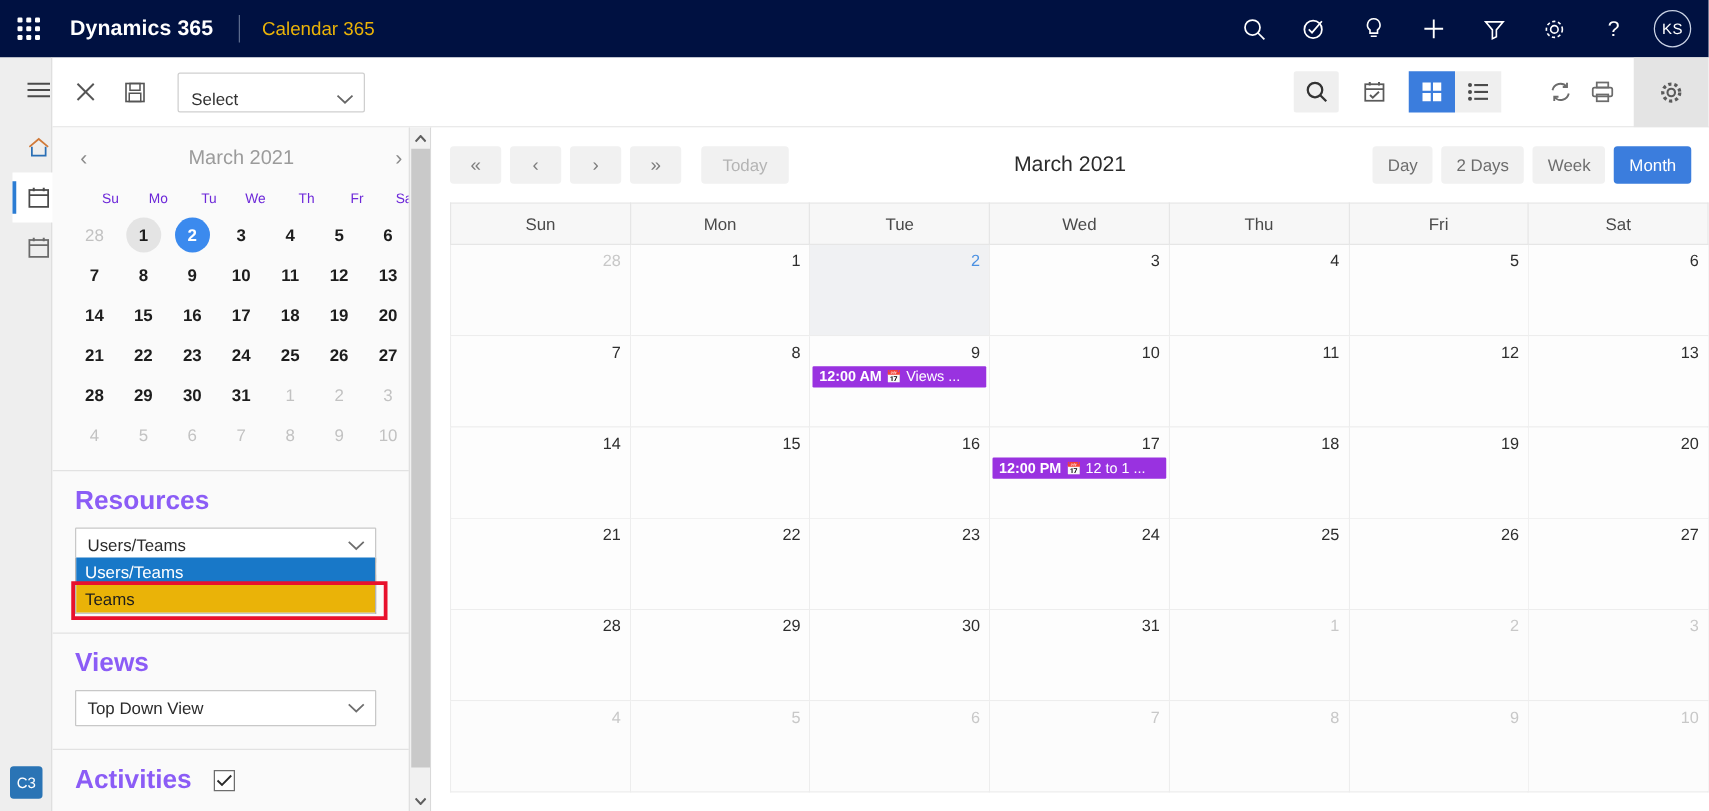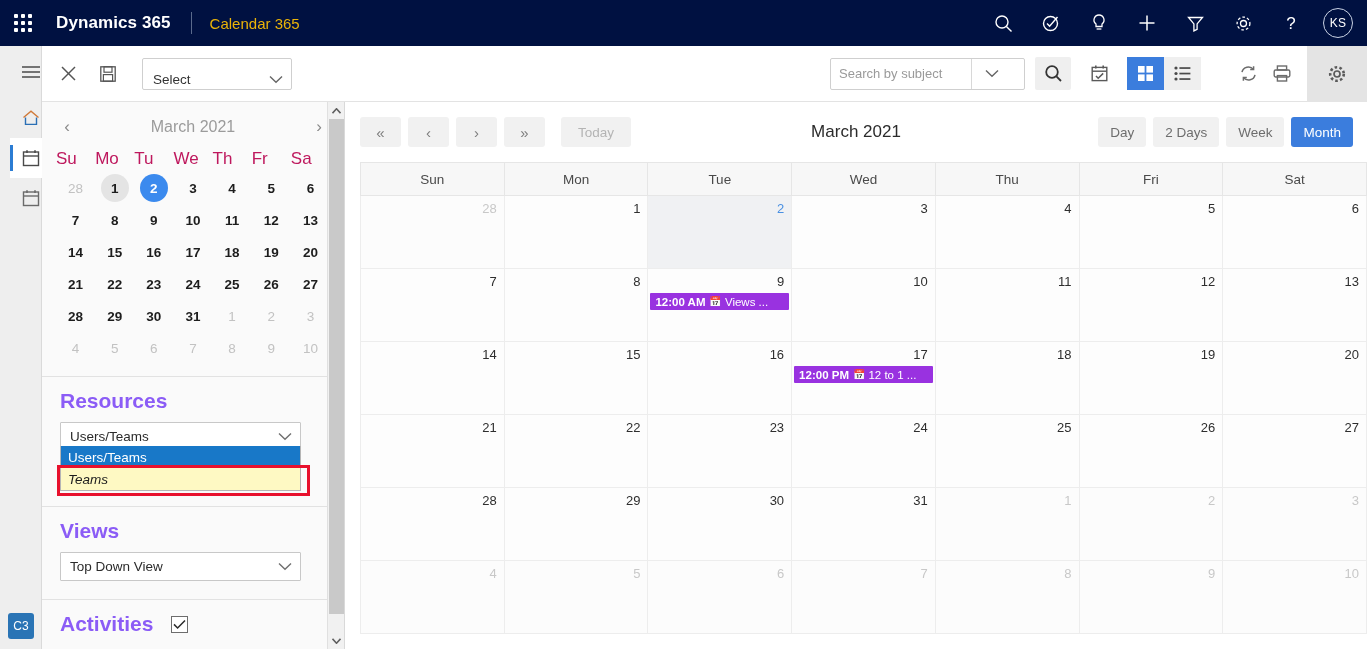--- a/index.html
+++ b/index.html
@@ -100,21 +100,21 @@
   .leftpanel {
     position: absolute; left: 42px; top: 102px; width: 303px; height: 547px;
     background: #fafafa; border-right: 1px solid #d9d9d9; overflow: hidden;
   }
   .minical { padding: 10px 14px 6px 14px; }
   .mc-head { display: flex; align-items: center; height: 30px; }
   .mc-nav { width: 22px; height: 24px; display: flex; align-items: center; justify-content: center; color: #8a8a8a; cursor: pointer; font-size: 17px; }
   .mc-title { flex: 1; text-align: center; font-size: 16px; color: #9b9b9b; }
   table.mcgrid { width: 100%; border-collapse: collapse; margin-top: 4px; }
   table.mcgrid th {
-    font-size: 17px; color: #be185d; font-weight: normal; height: 26px; text-align: left;
+    font-size: 11px; color: #6d28d9; font-weight: normal; height: 26px; text-align: right;
   }
   table.mcgrid td {
     text-align: center; height: 32px; font-size: 13.5px; color: #1d1d1d; font-weight: bold; cursor: pointer;
   }
   table.mcgrid td.muted { color: #c2c2c2; font-weight: normal; }
   .dnum { display: inline-flex; width: 28px; height: 28px; border-radius: 50%; align-items: center; justify-content: center; }
   .dnum.grayfill { background: #e4e4e4; }
   .dnum.bluefill { background: #3b8aee; color: #ffffff; }
   .divider { height: 1px; background: #e2e2e2; margin: 6px 0 0 0; }
 
@@ -128,21 +128,21 @@
   .ddl .caret { margin-left: auto; color: #6f6f6f; }
   .ddl.second { margin-top: 8px; }
 
   
   .ddl-options {
     position: absolute; left: 60px; top: 446px; width: 241px; z-index: 30;
     background: #ffffff; border: 1px solid #b5b5b5; border-top: none;
   }
   .opt { height: 22px; display: flex; align-items: center; padding-left: 7px; font-size: 13.5px; cursor: pointer; }
   .opt.sel { background: #1878c8; color: #ffffff; }
-  .opt.plain { color: #1d1d1d; background: #fef9c3; font-style: italic; }
+  .opt.plain { color: #1d1d1d; background: #eab308; }
   .redbox {
     position: absolute; left: 57px; top: 465px; width: 253px; height: 31px;
     border: 3px solid #e8112d; z-index: 31; pointer-events: none;
   }
 
   .checkrow { display: flex; align-items: center; gap: 18px; }
   .checkrow h3 { margin-bottom: 0; }
   .chkbox {
     width: 17px; height: 17px; border: 1px solid #6d6d6d; background: #fff; display: flex;
     align-items: center; justify-content: center; cursor: pointer;
@@ -326,28 +326,20 @@
     <div class="sel-box">
       <span>Select</span>
       <span class="caret">
         <svg width="14" height="9" viewBox="0 0 14 9">
             <path d="M1 1.5L7 7.2 13 1.5" fill="none" stroke="#666" stroke-width="1.4"></path>
           </svg>
       </span>
     </div>
 
     <div class="cb-right">
-      <div class="searchwrap">
-        <input type="text" placeholder="Search by subject" style="">
-        <div class="search-caret">
-          <svg width="14" height="9" viewBox="0 0 14 9">
-              <path d="M1 1.5L7 7.2 13 1.5" fill="none" stroke="#666" stroke-width="1.4"></path>
-            </svg>
-        </div>
-      </div>
       <div class="sqbtn">
         <svg width="19" height="19" viewBox="0 0 19 19">
             <circle cx="8" cy="8" r="5.8" fill="none" stroke="#333" stroke-width="1.8"></circle>
             <line x1="12.4" y1="12.4" x2="17" y2="17" stroke="#333" stroke-width="1.8"></line>
           </svg>
       </div>
       <div class="sqbtn plain">
         <svg width="19" height="19" viewBox="0 0 19 19">
             <rect x="2.2" y="3.4" width="14.6" height="13.2" fill="none" stroke="#5a5a5a" stroke-width="1.4"></rect>
             <line x1="2.2" y1="7.2" x2="16.8" y2="7.2" stroke="#5a5a5a" stroke-width="1.4"></line>

